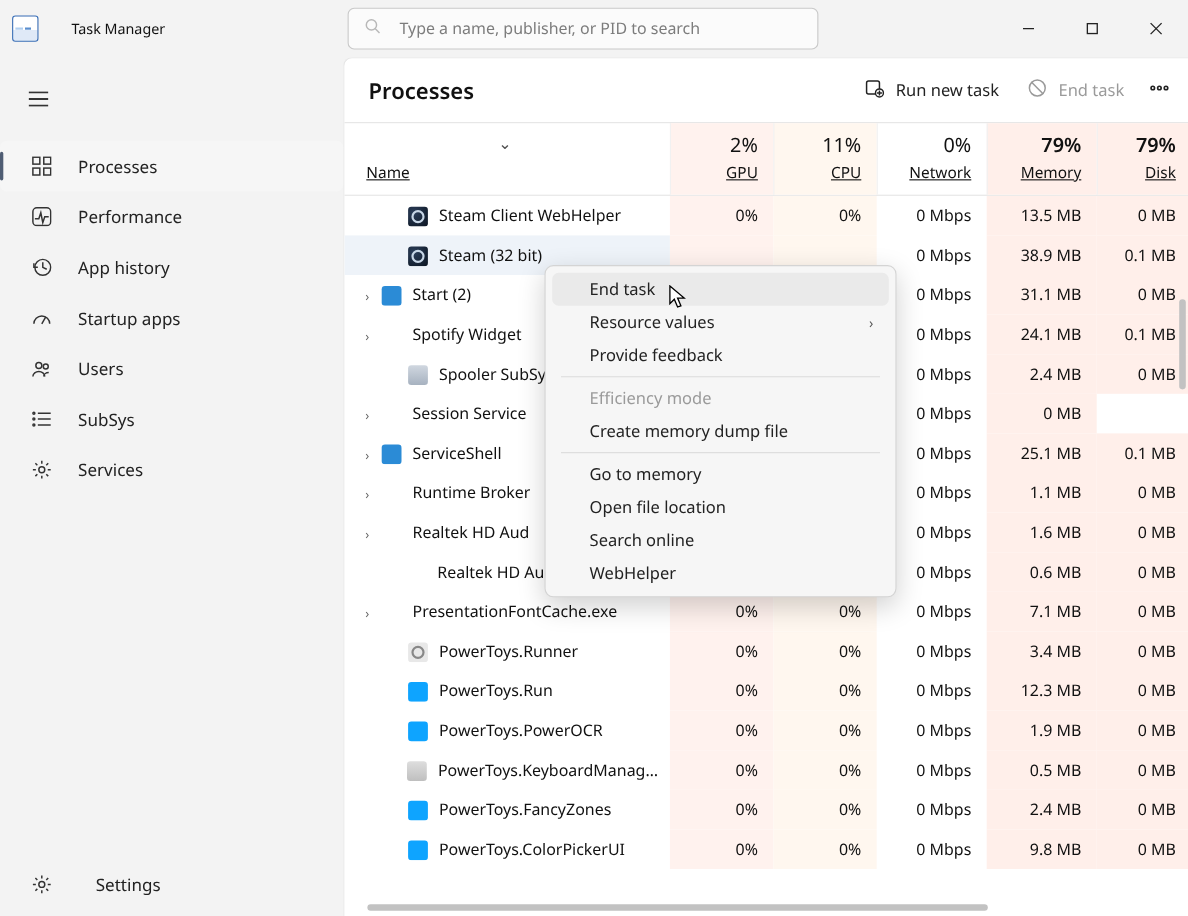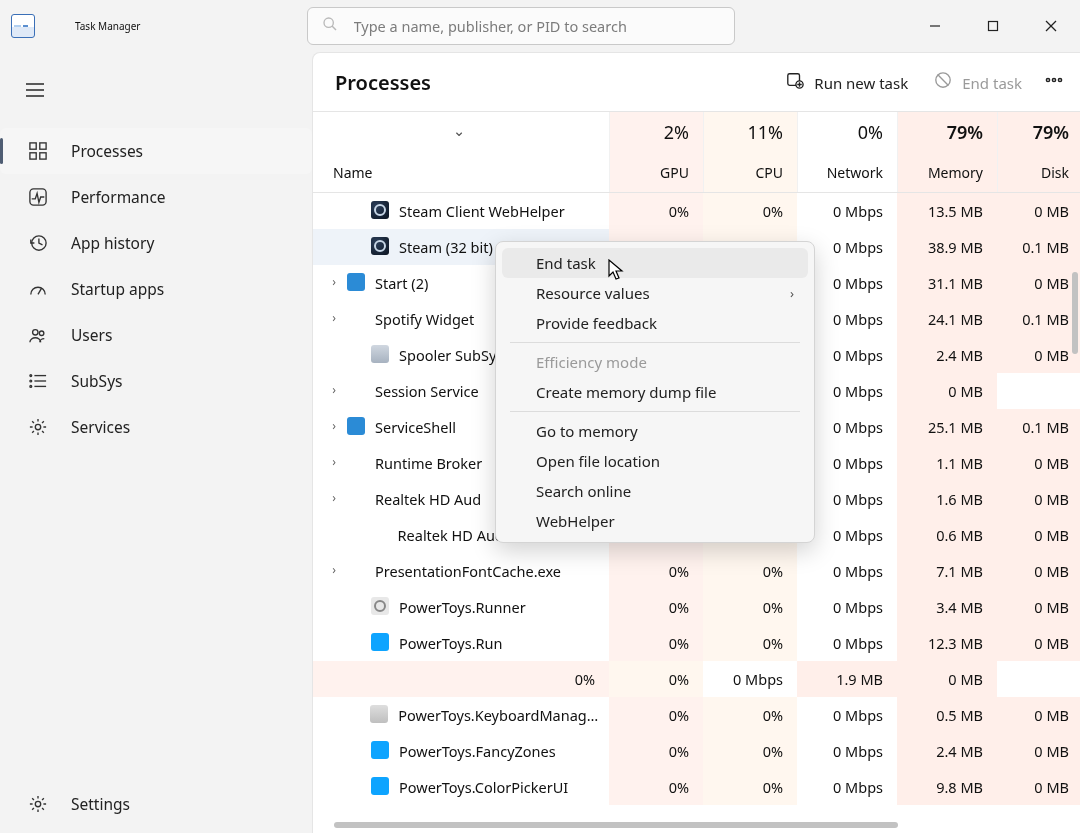--- a/index.html
+++ b/index.html
@@ -17,79 +17,79 @@
     --sidebar-hilite: #f6f6f6;
     --accent-border: #4f5d73;
   }
   html,body{margin:0;padding:0;font-family:"Segoe UI",system-ui,Arial,sans-serif;font-size:14.5px;color:var(--text);}
   body{width:1080px;height:833px;background:var(--bg);overflow:hidden;position:relative;}
 
   
   .titlebar{display:flex;align-items:center;height:52px;}
   .app-icon{width:22px;height:22px;margin-left:11px;border:1px solid #3a6fb7;background:linear-gradient(180deg,#fff 55%,#dfe9f7 55%);border-radius:3px;position:relative;}
   .app-icon::after{content:"";position:absolute;left:2px;right:2px;top:10px;height:2px;background:linear-gradient(90deg,#b1cff0 0 40%,transparent 40% 50%,#5b8fcf 50% 80%,transparent 80%);}
-  .app-title{margin-left:40px;font-size:10px;}
+  .app-title{margin-left:30px;font-size:13px;}
   .search{margin-left:166px;display:flex;align-items:center;width:398px;height:36px;border:1px solid #c9c9c9;background:#fbfbfb;border-radius:6px;padding:0 14px;}
   .search svg{width:16px;height:16px;opacity:.5;}
   .search input{flex:1;border:0;background:transparent;font:inherit;margin-left:14px;outline:none;color:#333;}
   .search input::placeholder{color:#7c7c7c;}
   .win-btns{margin-left:auto;display:flex;height:40px;}
   .win-btn{width:58px;display:flex;align-items:center;justify-content:center;}
   .win-btn svg{width:12px;height:12px;stroke:#222;stroke-width:1.2;fill:none;}
 
   
   .body{display:flex;height:calc(833px - 52px);position:relative;}
 
   .sidebar{width:312px;padding-top:18px;box-sizing:border-box;position:relative;}
   .burger{width:40px;height:40px;margin-left:15px;display:flex;align-items:center;justify-content:center;}
   .burger svg{width:18px;height:14px;stroke:#333;stroke-width:1.6;}
   .nav{margin-top:18px;}
   .nav-item{display:flex;align-items:center;height:46px;padding-left:27px;font-size:15.5px;color:#222;border-radius:6px;}
   .nav-item.active{background:var(--sidebar-hilite);position:relative;}
   .nav-item.active::before{content:"";position:absolute;left:0;top:10px;bottom:10px;width:3px;background:var(--accent-border);border-radius:3px;}
   .nav-item .ico{width:22px;display:flex;justify-content:center;margin-right:22px;}
   .nav-item svg{width:18px;height:18px;stroke:#333;stroke-width:1.5;fill:none;}
-  .sidebar .settings{position:absolute;bottom:6px;left:0;right:4px;}
+  .sidebar .settings{position:absolute;bottom:6px;left:0;right:4px;gap:16px;}
 
   
   .main{flex:1;background:var(--panel);border-top-left-radius:8px;border:1px solid var(--border);border-right:0;border-bottom:0;display:flex;flex-direction:column;overflow:hidden;}
   .main-header{display:flex;align-items:center;height:58px;padding:0 10px 0 22px;}
   .main-header h1{font-size:20px;font-weight:600;margin:0;}
   .hdr-actions{margin-left:auto;display:flex;align-items:center;gap:6px;}
-  .hdr-btn{display:flex;align-items:flex-end;gap:10px;padding:6px 10px;border-radius:4px;font-size:15px;color:#222;}
+  .hdr-btn{display:flex;align-items:center;gap:10px;padding:6px 10px;border-radius:4px;font-size:15px;color:#222;}
   .hdr-btn.disabled{color:#9a9a9a;}
   .hdr-btn svg{width:18px;height:18px;stroke:currentColor;stroke-width:1.5;fill:none;}
   .more-btn{padding:6px 6px;}
   .more-btn svg{width:20px;height:20px;}
 
   
   .cols{display:grid;grid-template-columns:296px 94px 94px 100px 100px 86px;border-top:1px solid var(--border);border-bottom:1px solid var(--border);}
   .col{padding:8px 14px 10px 10px;position:relative;}
   .col.name{display:flex;flex-direction:column;justify-content:flex-end;}
   .col:not(.name){text-align:right;}
   .col:not(:first-child){border-left:1px solid #f1f1f1;}
   .col .pct{font-size:18px;}
-  .col .lbl{font-size:14px;margin-top:19px;}
+  .col .lbl{font-size:14px;margin-top:4px;text-decoration:underline;}
   .col.gpu{background:var(--gpu-tint);}
   .col.cpu{background:var(--cpu-tint);}
   .col.mem{background:var(--mem-tint);} .col.mem .pct{font-weight:600;}
   .col.disk{background:var(--disk-tint);} .col.disk .pct{font-weight:600;}
   .col.name .chev{align-self:center;margin-bottom:4px;}
 
   
   .rows{flex:1;overflow:hidden;}
   .row{display:grid;grid-template-columns:296px 94px 94px 100px 100px 86px;height:36px;align-items:stretch;}
   .cell{display:flex;align-items:center;justify-content:flex-end;padding-right:14px;font-size:14.5px;position:relative;}
   .cell.gpu{background:var(--gpu-tint);}
   .cell.cpu{background:var(--cpu-tint);}
   .cell.mem{background:var(--mem-tint);}
   .cell.disk{background:var(--disk-tint);}
   .cell.nm{justify-content:flex-start;padding-right:6px;padding-left:0;overflow:hidden;}
   .row.selected .cell.nm{background:var(--hover);}
-  .nm-inner{display:flex;align-items:flex-start;width:100%;white-space:nowrap;overflow:hidden;text-overflow:ellipsis;}
+  .nm-inner{display:flex;align-items:flex-end;width:100%;white-space:nowrap;overflow:hidden;text-overflow:ellipsis;}
   .exp{width:26px;display:flex;justify-content:center;color:#666;font-size:12px;}
   .pic{width:18px;height:18px;margin-right:10px;border-radius:3px;flex:none;}
   .pic.steam{background:radial-gradient(circle at 30% 30%,#2b3e5a,#0b1420);position:relative;}
   .pic.steam::after{content:"";position:absolute;inset:3px;border:2px solid #c7d6e6;border-radius:50%;}
   .pic.win{background:#2b8bd6;}
   .pic.svc{background:#e8e8e8;position:relative;}
   .pic.svc::after{content:"";position:absolute;inset:3px;border:2px solid #888;border-radius:50%;}
   .pic.printer{background:linear-gradient(#d0d7e0,#a7b2c0);}
   .pic.blue{background:#0ea4ff;}
   .pic.kb{background:linear-gradient(#dedede,#bfbfbf);}
@@ -475,20 +475,27 @@
               <span class="nm-text">PowerToys.Run</span>
             </div>
           </div>
           <div class="cell gpu">0%</div>
           <div class="cell cpu">0%</div>
           <div class="cell ">0 Mbps</div>
           <div class="cell mem">12.3 MB</div>
           <div class="cell disk">0 MB</div>
         </div>
         <div class="row">
+          <div class="cell nm">
+            <div class="nm-inner" style="padding-left: 32px;">
+              <span class="exp"></span>
+              <span class="pic blue"></span>
+              <span class="nm-text">PowerToys.PowerOCR</span>
+            </div>
+          </div>
           <div class="cell gpu">0%</div>
           <div class="cell cpu">0%</div>
           <div class="cell ">0 Mbps</div>
           <div class="cell mem">1.9 MB</div>
           <div class="cell disk">0 MB</div>
         </div>
         <div class="row">
           <div class="cell nm">
             <div class="nm-inner" style="padding-left: 32px;">
               <span class="exp"></span>

